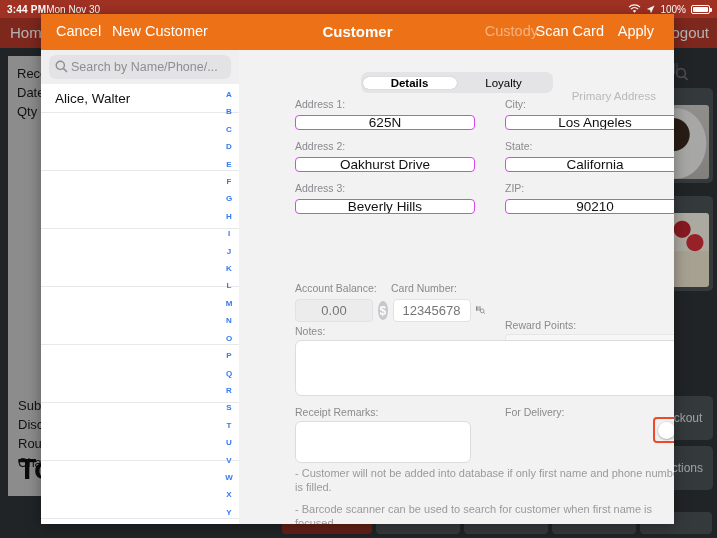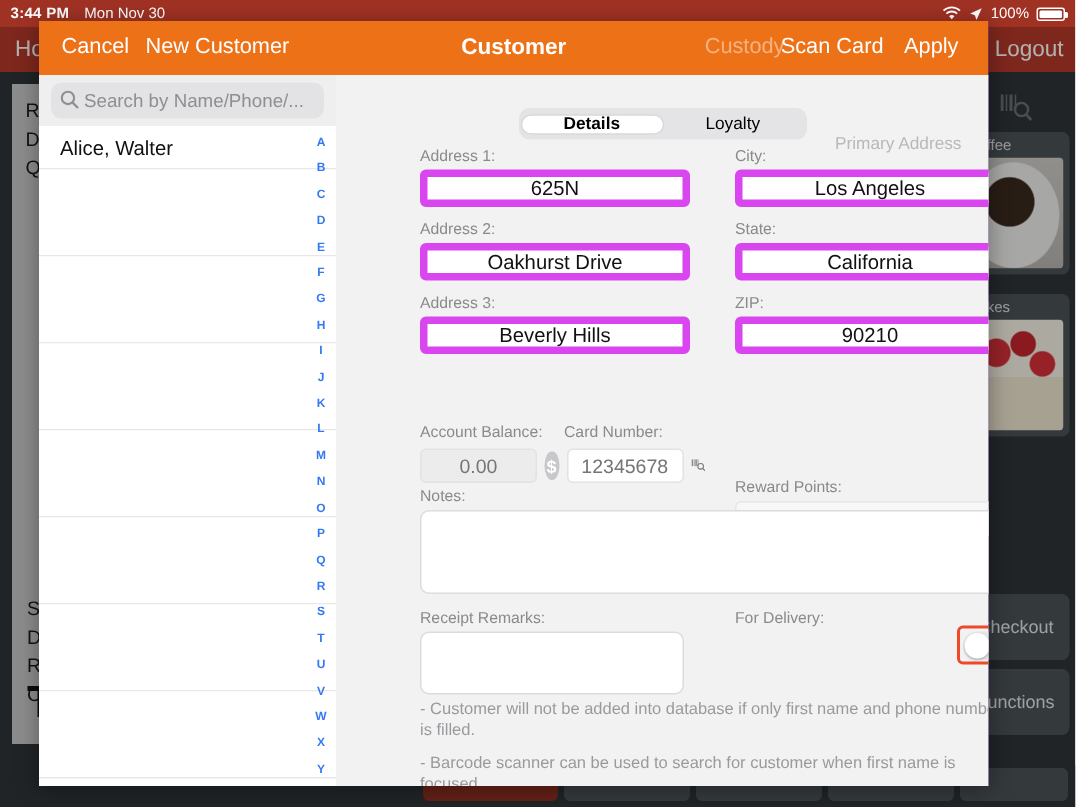--- a/index.html
+++ b/index.html
@@ -14,21 +14,21 @@
 
   
   .bg-layer { position: absolute; inset: 0; }
 
   .bg-statusbar {
     position: absolute; left:0; top:0; width:717px; height:18px;
     background:#a03224; color:#fff; font-size:10px;
     display:flex; align-items:center; padding:0 7px;
   }
   .sb-time { font-weight:bold; font-size:10px; letter-spacing:.2px; }
-  .sb-date { margin-left:10px; font-size:10px; }
+  .sb-date { font-size:10px; }
   .sb-right { margin-left:auto; display:flex; align-items:center; gap:5px; }
   .sb-pct { font-size:10px; }
   .batt {
     width:19px; height:9px; border:1px solid #fff; border-radius:2px;
     position:relative; display:inline-block;
   }
   .batt::after {
     content:""; position:absolute; right:-3px; top:2.5px;
     width:2px; height:4px; background:#fff; border-radius:0 1px 1px 0;
   }
@@ -86,22 +86,22 @@
   .bb-item {
     position:absolute; bottom:4px; height:22px; border-radius:4px; background:#4b5255;
   }
   .bb-red { background:#8f2f22; }
 
   
   .dim { position:absolute; left:0; top:18px; width:717px; height:520px; background:rgba(0,0,0,0.30); }
 
   
   .modal {
-    position:absolute; left:26px; top:14px; width:633px; height:510px;
-    background:#4c1d95; overflow:hidden;
+    position:absolute; left:41px; top:14px; width:633px; height:510px;
+    background:#22c55e; overflow:hidden;
     box-shadow:0 2px 14px rgba(0,0,0,.35);
   }
 
   .modal-topbar {
     position:absolute; left:0; top:0; width:633px; height:36px;
     background:#ed7117; color:#fff;
   }
   .mt-btn {
     position:absolute; top:9px; font-size:14.5px; color:#fff; white-space:nowrap;
     cursor:pointer;
@@ -163,21 +163,21 @@
   .primary-addr {
     position:absolute; right:18px; top:40px; font-size:11.5px; color:#b9b9bb;
   }
 
   .fcol { position:absolute; width:180px; }
   .fcol-l { left:56px; top:48px; }
   .fcol-r { left:266px; top:48px; }
 
   .flabel { font-size:10.5px; color:#8a8a8e; margin-bottom:3px; display:block; }
   .finput {
-    width:100%; height:25px; background:#fff; border:5px solid #d946ef; border-radius:4px;
+    width:100%; height:15px; background:#fff; border:1px solid #d946ef; border-radius:4px;
     font-family:"Liberation Sans", sans-serif; font-size:13.5px; text-align:center; color:#111;
     outline:none;
   }
   .finput::placeholder { color:#c3c3c5; }
   .fgap { height:9px; }
 
   
   .acct-row { position:absolute; left:56px; top:232px; width:190px; }
   .acct-labels { display:flex; }
   .acct-labels .l1 { width:96px; }

